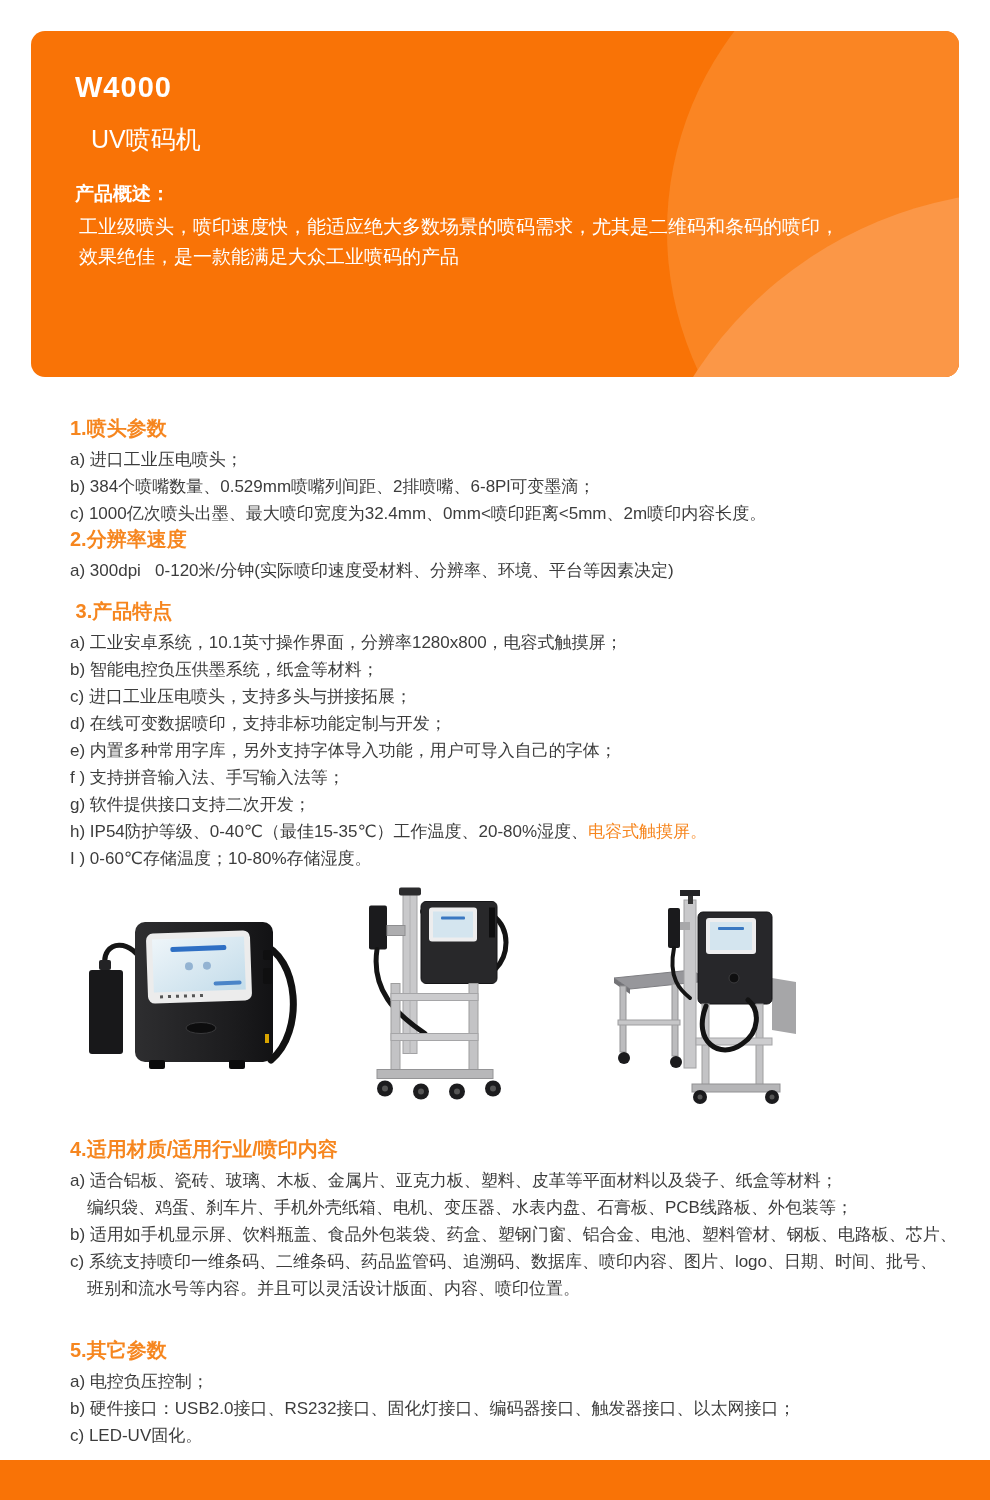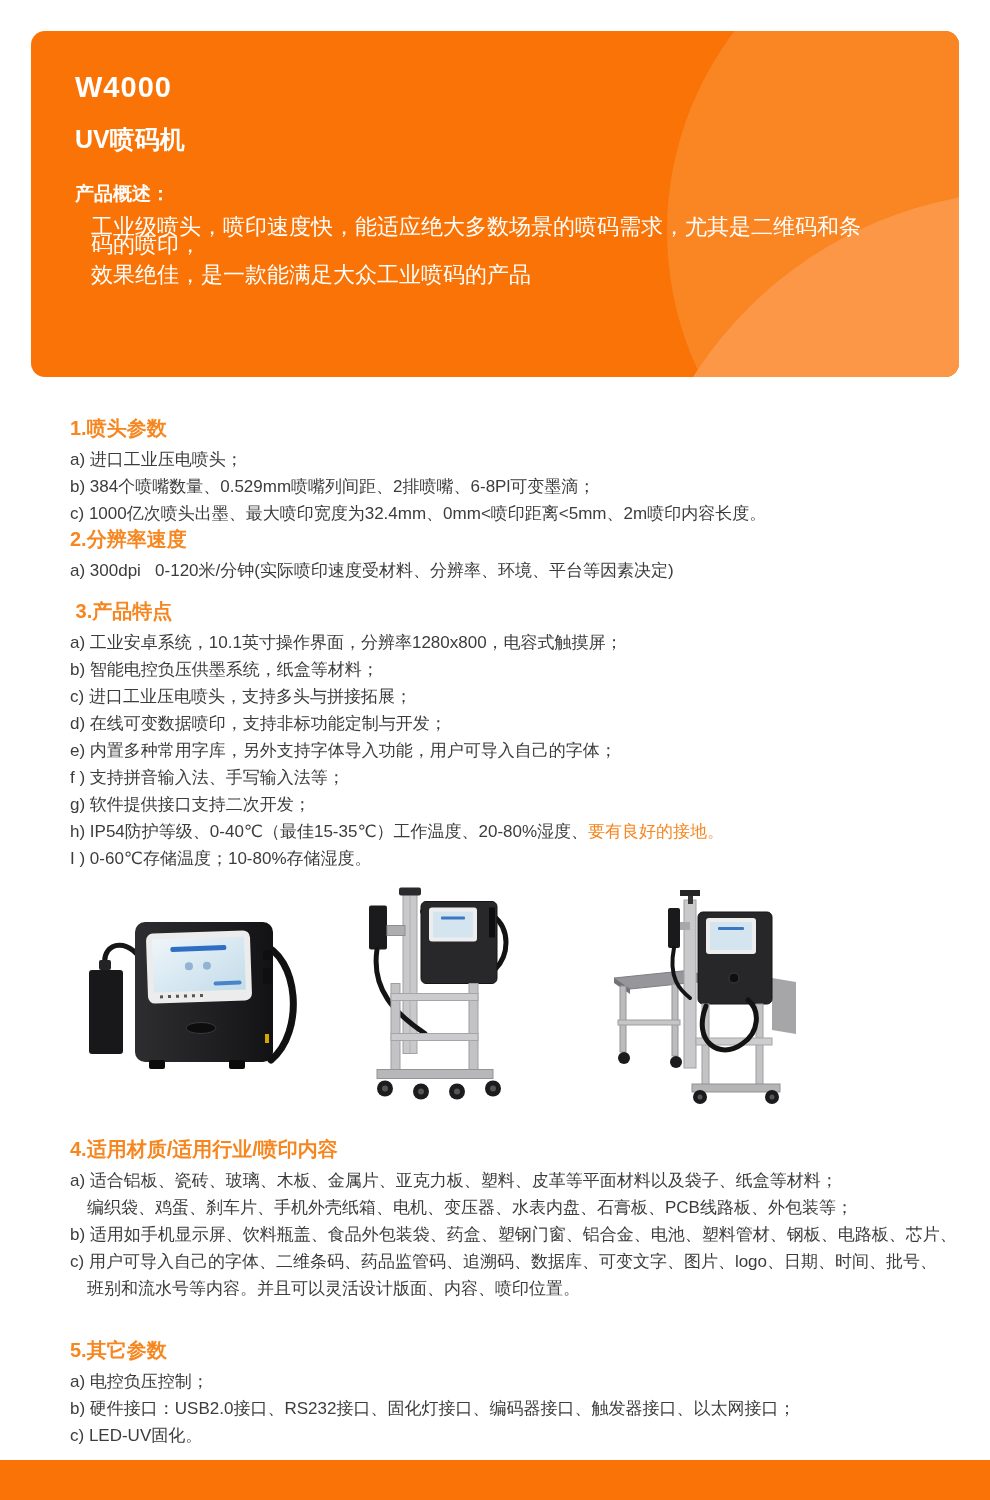--- a/index.html
+++ b/index.html
@@ -14,23 +14,23 @@
   .banner{
     position:absolute;left:31px;top:31px;width:928px;height:346px;
     background:var(--banner-orange,#f97306);
     border-radius:14px;overflow:hidden;color:#fff;
   }
   .banner .circle{position:absolute;border-radius:50%;}
   .banner .c1{width:660px;height:660px;left:636px;top:-130px;background:var(--banner-circle-light,#fa8523);}
   .banner .c2{width:800px;height:800px;left:600px;top:160px;background:var(--banner-circle-lighter,#fb9747);}
   .banner-inner{position:relative;z-index:2;padding:40px 78px 0 44px;}
   .model{margin:0;font-size:29px;line-height:32px;font-weight:bold;letter-spacing:1px;}
-  .prodname{margin:21px 0 0;font-size:25px;line-height:30px;font-weight:bold;}
+  .prodname{margin:21px 16px 0;font-size:25px;line-height:30px;font-weight:normal;}
   .ov-label{margin:28px 0 0;font-size:19px;line-height:24px;font-weight:bold;}
-  .ov-line{margin:12px 16px 0;font-size:22px;line-height:18px;white-space:pre-wrap;}
+  .ov-line{margin:12px 4px 0;font-size:19px;line-height:18px;white-space:pre-wrap;}
 
   
   .main{position:absolute;left:70px;top:410px;width:900px;font-size:17px;}
   .sec-title{
     margin:0 0 6px 0;font-size:20px;line-height:24px;font-weight:bold;
     color:var(--heading-orange,#f6861f);white-space:pre-wrap;
   }
   .sec{margin:0;}
   .sec.s1{margin-top:6px;}
   .sec.s2{}
@@ -87,21 +87,21 @@
 
     <section class="sec s3">
       <h3 class="sec-title"> 3.产品特点</h3>
       <p class="line">a) 工业安卓系统，10.1英寸操作界面，分辨率1280x800，电容式触摸屏；</p>
       <p class="line">b) 智能电控负压供墨系统，纸盒等材料；</p>
       <p class="line">c) 进口工业压电喷头，支持多头与拼接拓展；</p>
       <p class="line">d) 在线可变数据喷印，支持非标功能定制与开发；</p>
       <p class="line">e) 内置多种常用字库，另外支持字体导入功能，用户可导入自己的字体；</p>
       <p class="line">f ) 支持拼音输入法、手写输入法等；</p>
       <p class="line">g) 软件提供接口支持二次开发；</p>
-      <p class="line"><span>h) IP54防护等级、0-40℃（最佳15-35℃）工作温度、20-80%湿度、</span><span class="hl">要有良好的接地。</span></p>
+      <p class="line"><span>h) IP54防护等级、0-40℃（最佳15-35℃）工作温度、20-80%湿度、</span><span class="hl">电容式触摸屏。</span></p>
       <p class="line">I ) 0-60℃存储温度；10-80%存储湿度。</p>
     </section>
 
     <div class="gallery">
 
       <svg class="photo ph1" viewBox="0 0 225 190" xmlns="http://www.w3.org/2000/svg">
         <defs>
           <linearGradient id="bod1" x1="0" y1="0" x2="1" y2="0">
             <stop offset="0" stop-color="#2e2e30"></stop>
               <stop offset="0.7" stop-color="#1c1c1e"></stop>
@@ -198,21 +198,21 @@
         <circle cx="164" cy="211" r="7" fill="#1b1b1d"></circle>
           <circle cx="164" cy="211" r="2.5" fill="#555"></circle>
       </svg>
     </div>
 
     <section class="sec s4">
       <h3 class="sec-title">4.适用材质/适用行业/喷印内容</h3>
       <p class="line">a) 适合铝板、瓷砖、玻璃、木板、金属片、亚克力板、塑料、皮革等平面材料以及袋子、纸盒等材料；</p>
       <p class="line cont">编织袋、鸡蛋、刹车片、手机外壳纸箱、电机、变压器、水表内盘、石膏板、PCB线路板、外包装等；</p>
       <p class="line">b) 适用如手机显示屏、饮料瓶盖、食品外包装袋、药盒、塑钢门窗、铝合金、电池、塑料管材、钢板、电路板、芯片、</p>
-      <p class="line">c) 用户可导入自己的字体、二维条码、药品监管码、追溯码、数据库、可变文字、图片、logo、日期、时间、批号、</p>
+      <p class="line">c) 系统支持喷印一维条码、二维条码、药品监管码、追溯码、数据库、喷印内容、图片、logo、日期、时间、批号、</p>
       <p class="line cont">班别和流水号等内容。并且可以灵活设计版面、内容、喷印位置。</p>
     </section>
 
     <section class="sec s5">
       <h3 class="sec-title">5.其它参数</h3>
       <p class="line">a) 电控负压控制；</p>
       <p class="line">b) 硬件接口：USB2.0接口、RS232接口、固化灯接口、编码器接口、触发器接口、以太网接口；</p>
       <p class="line">c) LED-UV固化。</p>
     </section>
 

